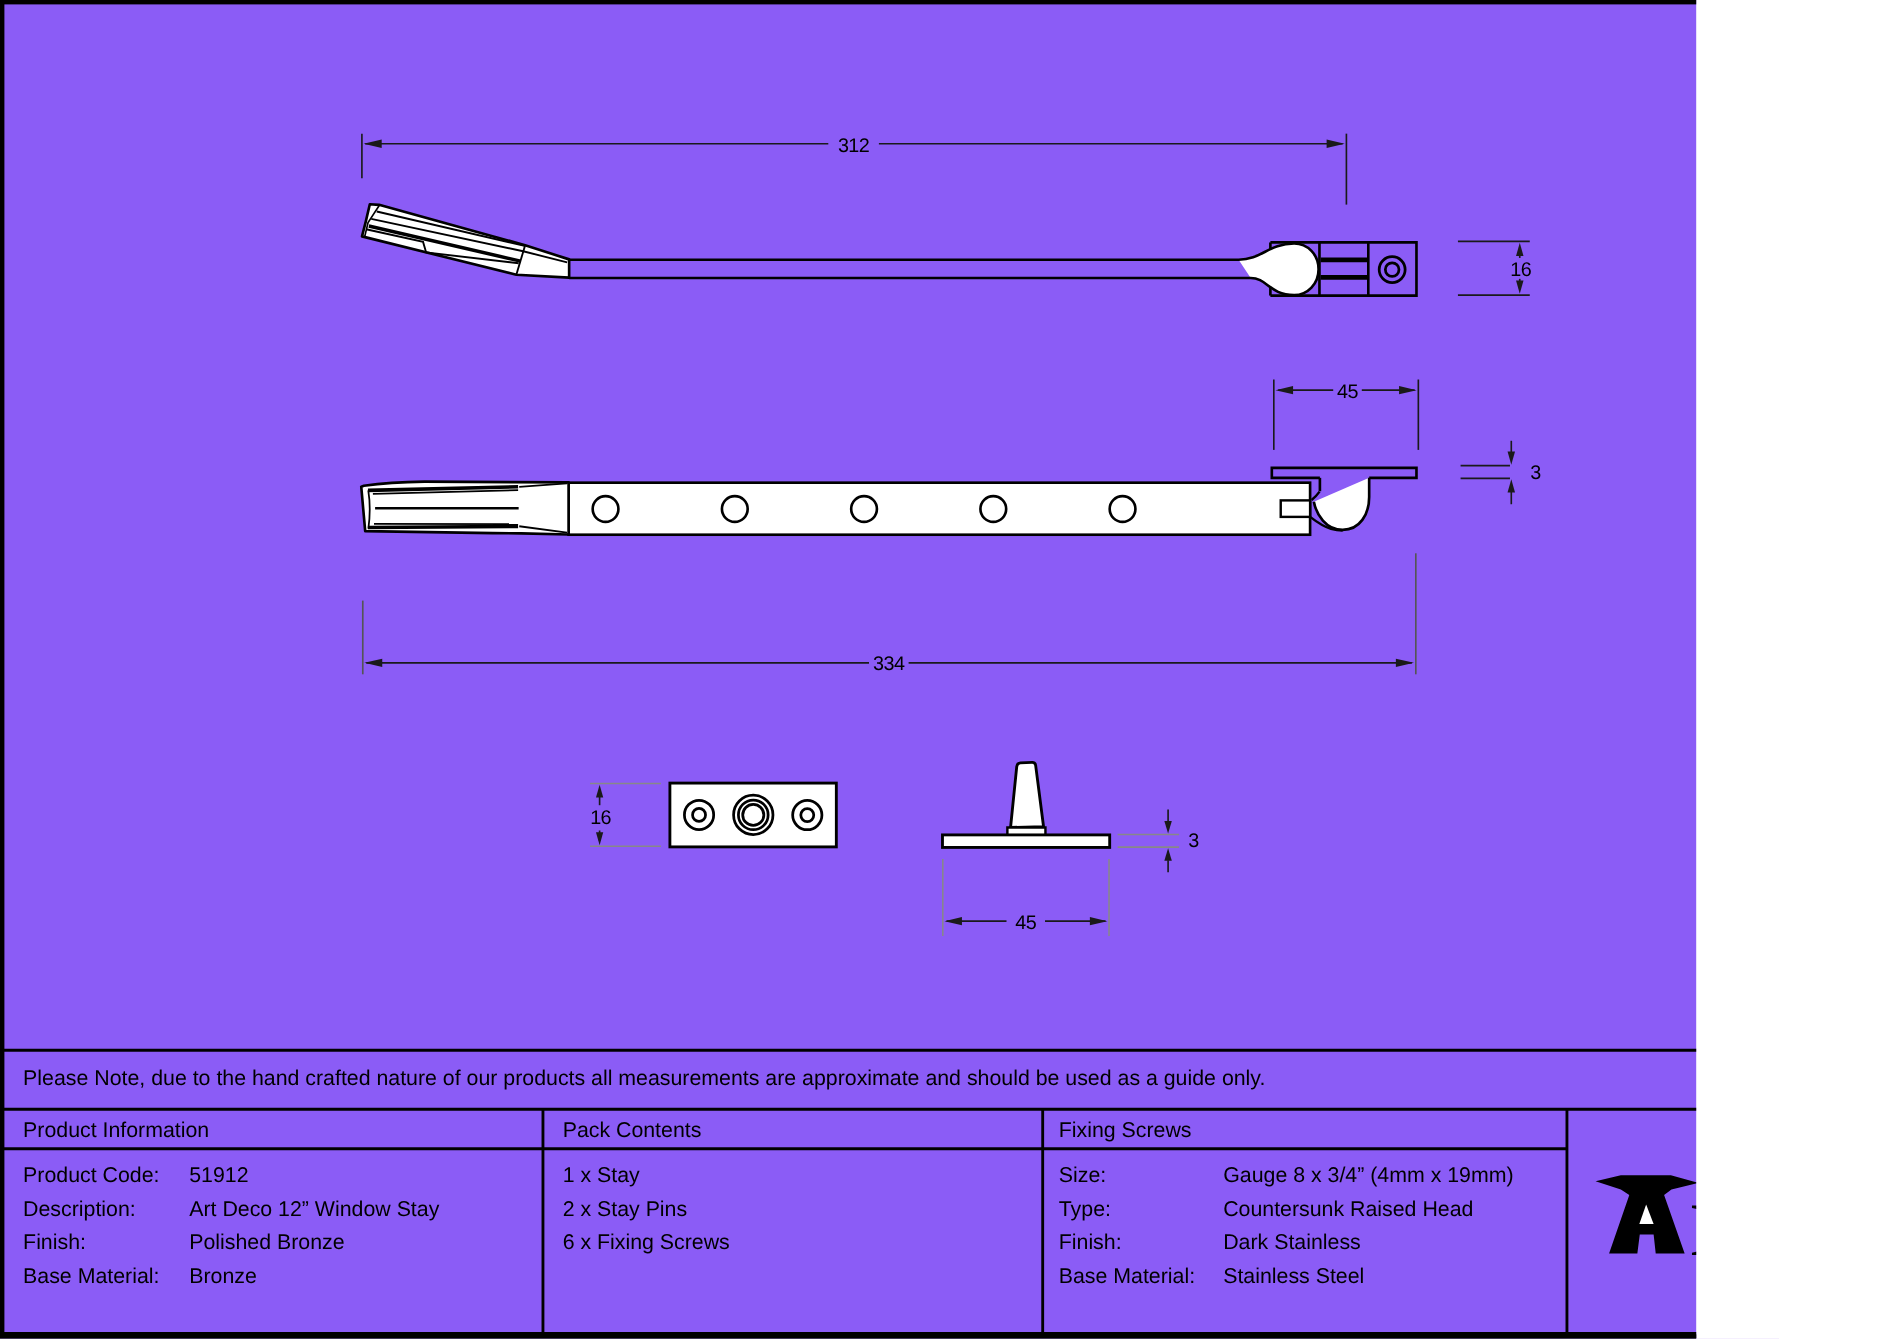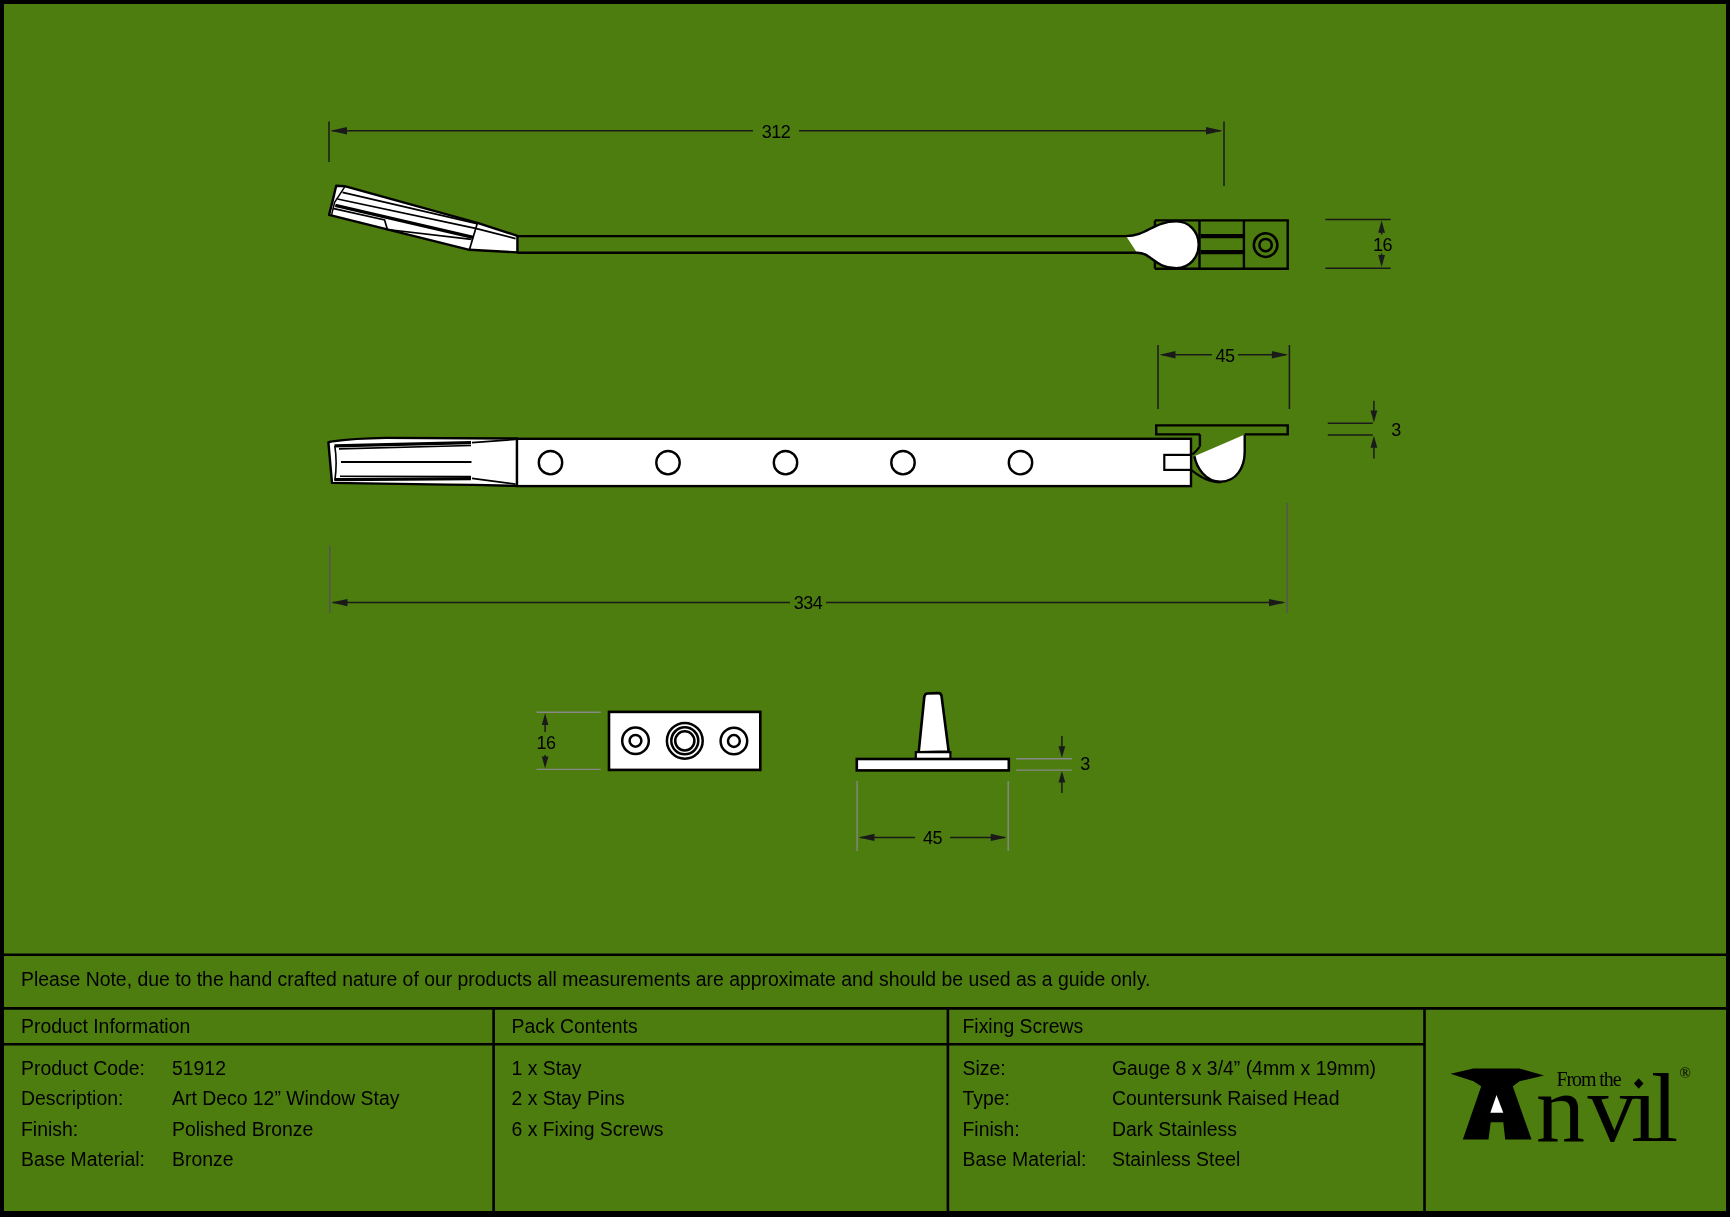--- a/index.html
+++ b/index.html
@@ -1,16 +1,16 @@
 <!DOCTYPE html>
 <html><head>
 <meta charset="utf-8">
 <style>
   html,body{margin:0;padding:0;background:#fff;}
-  #page{position:relative;width:1730px;height:1217px;background:#4d7c0f;overflow:hidden;}
+  #page{position:relative;width:1542px;height:1217px;background:#8b5cf6;overflow:hidden;}
   svg{display:block;}
   text{font-family:"Liberation Sans",sans-serif;fill:#000;}
   .ser{font-family:"Liberation Serif",serif;}
 </style>
 </head>
 <body>
 <div id="page">
 <svg width="1730" height="1217" viewBox="0 0 1730 1217">
 
 <g stroke="#1a1a1a" stroke-width="1.5" fill="none">

